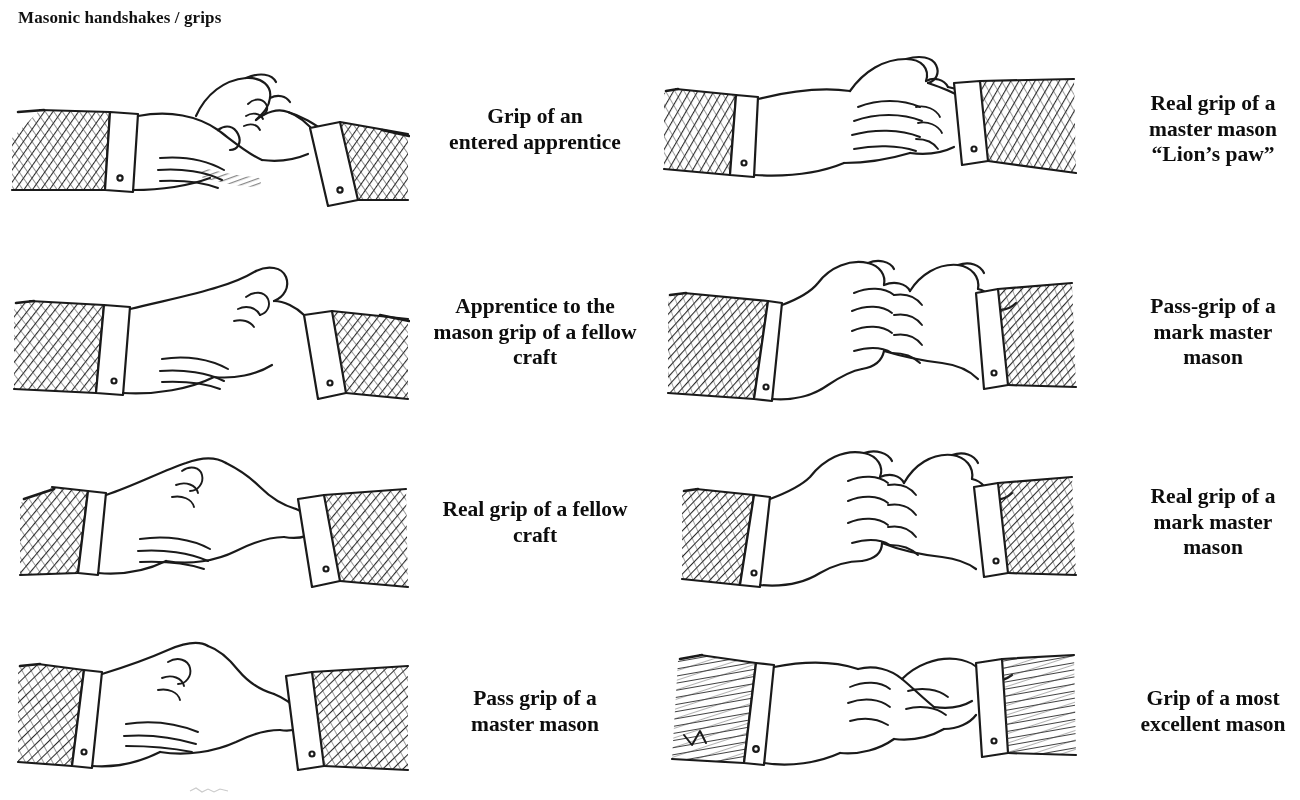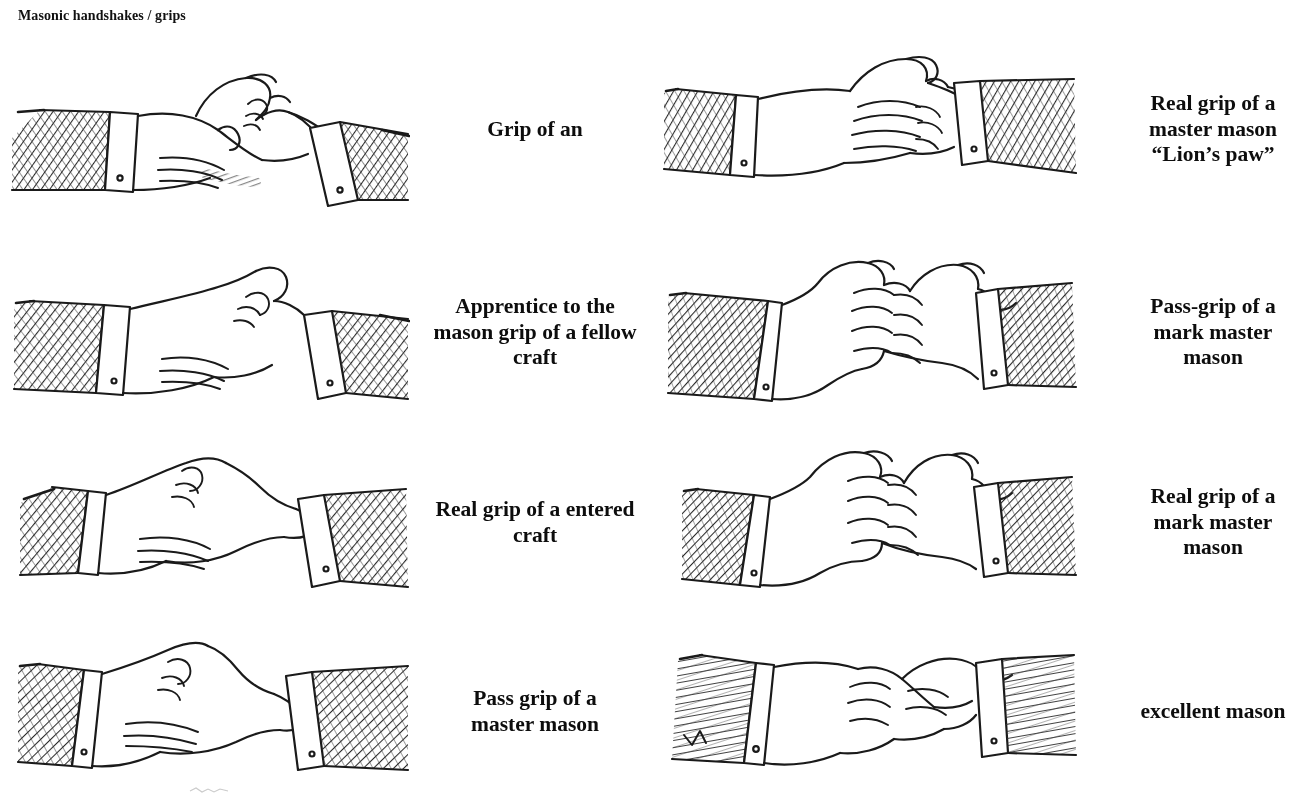--- a/index.html
+++ b/index.html
@@ -12,21 +12,21 @@
     height: 800px;
     position: relative;
     overflow: hidden;
     font-family: "Liberation Serif", "DejaVu Serif", serif;
     color: #111111;
   }
   #page-title {
     position: absolute;
     left: 18px;
     top: 8px;
-    font-size: 14px;
+    font-size: 17px;
     font-weight: bold;
     letter-spacing: 0.1px;
     white-space: nowrap;
   }
   .grid {
     position: absolute;
     left: 0;
     top: 0;
     width: 1300px;
     height: 800px;
@@ -135,20 +135,21 @@
           <path d="M330 72 L398 84 L398 150 L348 150 Z" fill="url(#hatchA2)" stroke="none" opacity=".75"></path>
           <path d="M330 72 L398 84 M398 150 L348 150"></path>
           <path d="M372 80 L399 86" stroke-width="2.6"></path>
 
           <path d="M196 124 C214 128 230 132 246 132" stroke="url(#fingShade)" stroke-width="10" opacity=".55"></path>
         </g>
       </svg>
     </div>
     <div class="caption">
       <span class="ln">Grip of an</span>
+      <span class="ln">entered apprentice</span>
     </div>
   </div>
 
   <div class="cell col-R row-1">
     <div class="illus">
       <svg viewBox="0 0 420 165" width="420" height="165" aria-hidden="true">
         <defs>
           <pattern id="hatchB" width="7" height="7" patternUnits="userSpaceOnUse" patternTransform="rotate(30)">
             <line x1="0" y1="0" x2="0" y2="7" stroke="#2b2b2b" stroke-width="2.2"></line>
           </pattern>
@@ -329,21 +330,21 @@
           <path d="M274 94 C286 96 298 94 306 88"></path>
           <path d="M288 56 L314 52 L330 138 L302 144 Z" fill="#fff"></path>
           <circle cx="316" cy="126" r="2.5" fill="#fff"></circle>
           <path d="M314 52 L396 46 L398 144 L330 138 Z" fill="url(#hatchE)" stroke="none"></path>
           <path d="M314 52 L396 46 L398 144 L330 138 Z" fill="url(#hatchE2)" stroke="none" opacity=".72"></path>
           <path d="M314 52 L396 46 M398 144 L330 138"></path>
         </g>
       </svg>
     </div>
     <div class="caption">
-      <span class="ln">Real grip of a entered</span>
+      <span class="ln">Real grip of a fellow</span>
       <span class="ln">craft</span>
     </div>
   </div>
 
   <div class="cell col-R row-3">
     <div class="illus">
       <svg viewBox="0 0 420 160" width="420" height="160" aria-hidden="true">
         <defs>
           <pattern id="hatchF" width="6" height="6" patternUnits="userSpaceOnUse" patternTransform="rotate(44)">
             <line x1="0" y1="0" x2="0" y2="6" stroke="#282828" stroke-width="2.1"></line>
@@ -474,20 +475,21 @@
 
           <path d="M318 34 L344 30 L350 124 L324 128 Z" fill="#fff"></path>
           <circle cx="336" cy="112" r="2.5" fill="#fff"></circle>
           <path d="M344 30 L416 26 L418 126 L350 124 Z" fill="url(#hatchH)" stroke="none"></path>
           <path d="M344 30 L416 26 L418 126 L350 124 Z" fill="url(#hatchH2)" stroke="none" opacity=".7"></path>
           <path d="M344 30 L416 26 M418 126 L350 124"></path>
         </g>
       </svg>
     </div>
     <div class="caption">
+      <span class="ln">Grip of a most</span>
       <span class="ln">excellent mason</span>
     </div>
   </div>
 
 </div>
 
 <svg class="speck" viewBox="0 0 46 8" aria-hidden="true">
   <g stroke="#444" stroke-width="1.1" fill="none">
     <path d="M2 5 L8 2 L14 6 L20 3 L26 6 L32 3 L40 5"></path>
   </g>

